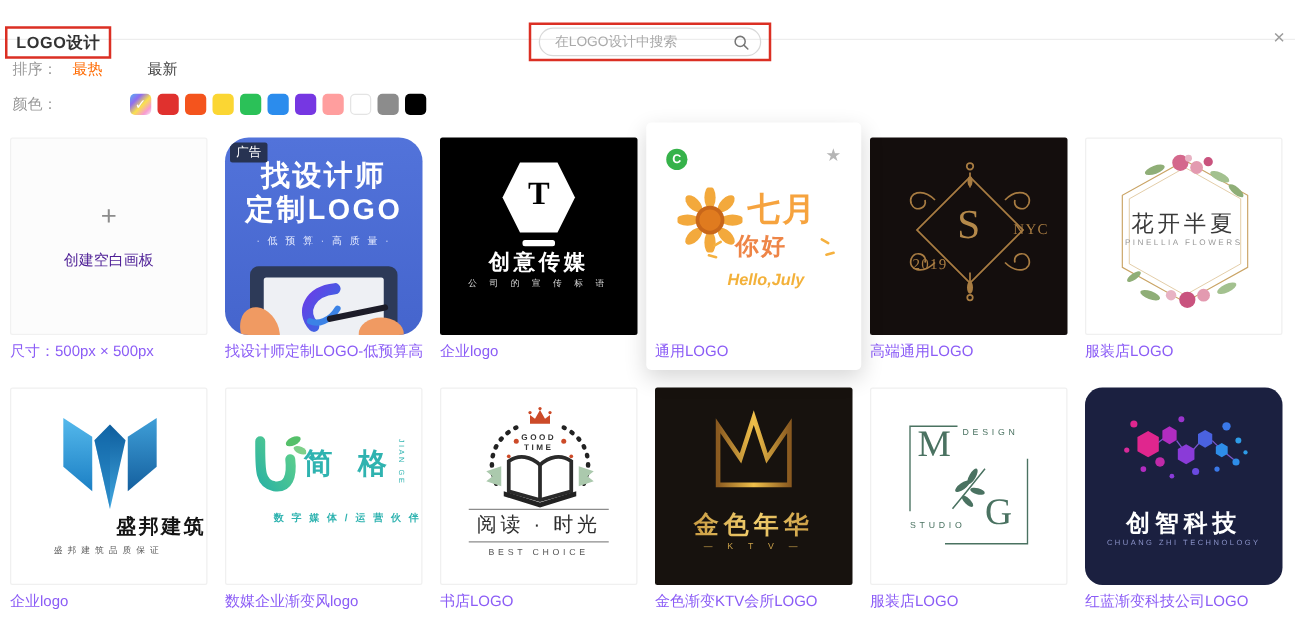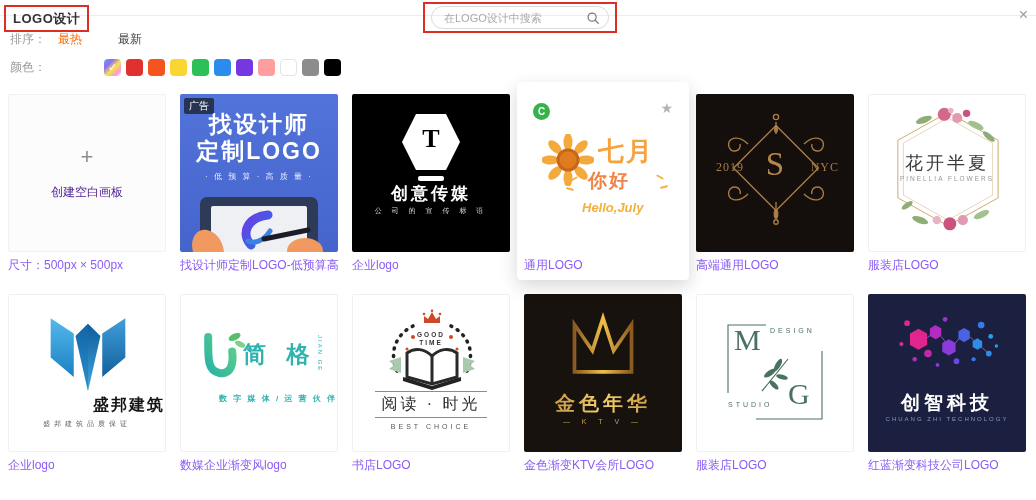--- a/index.html
+++ b/index.html
@@ -1,21 +1,21 @@
 <!DOCTYPE html>
 <html><head>
 <meta charset="utf-8">
 <style>
   * { margin:0; padding:0; box-sizing:border-box; }
   html,body { width:1036px; height:500px; background:#fff; overflow:hidden;
     font-family:"Liberation Sans","DejaVu Sans",sans-serif; }
   body { position:relative; }
 
   
-  .header { position:relative; height:16px; border-bottom:1px solid #ededed; }
+  .header { position:relative; height:16px; border-bottom:1px solid #ededed;margin-top:16px; }
   .title-box { position:absolute; left:4px; top:5px; border:2px solid #db2f23; padding:2px 7px; }
   .page-title { font-size:13px; font-weight:bold; color:#333; letter-spacing:.5px; }
   .search-anno { position:absolute; left:423px; top:2px; width:194px; height:31px;
     border:2px solid #db2f23; display:flex; align-items:center; justify-content:center; }
   .search-pill { width:178px; height:23px; border:1px solid #d9d9d9; border-radius:13px;
     display:flex; align-items:center; padding:0 8px 0 12px; }
   .search-pill input { flex:1; border:none; outline:none; font-size:11px; color:#555; background:transparent; font-family:inherit; }
   .search-pill input::placeholder { color:#a9a9a9; }
   .search-icon { width:14px; height:14px; flex:0 0 14px; }
   .close-x { position:absolute; right:8px; top:7px; font-size:16px; color:#9b9b9b; cursor:pointer; line-height:1; }
@@ -51,21 +51,21 @@
     color:#fff; font-size:10px; font-weight:bold; display:flex; align-items:center; justify-content:center; z-index:3; }
   .star { position:absolute; right:9px; top:6px; font-size:14px; color:#b5b5b5; z-index:3; cursor:pointer; }
 
   
   .art-blank { background:#fcfcfc; border:1px solid #f1f1f1; display:flex; flex-direction:column;
     align-items:center; justify-content:center; }
   .plus { font-size:22px; color:#8c8c8c; font-weight:300; line-height:1; }
   .blank-label { margin-top:16px; font-size:12px; color:#4c1d95; }
 
   
-  .art-ad { background:linear-gradient(180deg,#5273da,#4565cd); }
+  .art-ad { background:linear-gradient(180deg,#5273da,#4565cd);border-radius:19px; }
   .ad-badge { position:absolute; left:4px; top:4px; background:#273352; color:#fff; font-size:10px;
     padding:1px 5px; border-radius:2px; z-index:2; }
   .ad-t1,.ad-t2 { text-align:center; color:#fff; font-weight:bold; font-size:23px; letter-spacing:2px; line-height:27px; }
   .ad-t1 { margin-top:17px; }
   .ad-tag { text-align:center; color:#e8edff; font-size:8px; letter-spacing:2px; margin-top:6px; }
   .ad-scene { position:absolute; left:50%; transform:translateX(-50%); top:99px; }
 
   
   .art-media { background:#000; text-align:center; }
   .media-hex { position:absolute; left:50%; transform:translateX(-50%); top:16px; }
@@ -78,21 +78,21 @@
   .art-july { background:#fff; }
   .jy-w1 { position:absolute; left:74px; top:40px; font-size:26px; font-weight:900; color:#f6a33e; letter-spacing:2px; }
   .jy-w2 { position:absolute; left:64px; top:74px; font-size:19px; font-weight:900; color:#ee8547; letter-spacing:2px; }
   .jy-w3 { position:absolute; left:58px; top:106px; font-size:13px; font-weight:bold; font-style:italic; color:#f3b13a; }
   .jy-dash { position:absolute; width:8px; height:2px; background:#f5b13f; border-radius:1px; }
 
   
   .art-mono { background:#140e0d; }
   .mono-year,.mono-city { position:absolute; top:66px; font-family:"Liberation Serif","DejaVu Serif",serif;
     font-size:12px; color:#a87c42; letter-spacing:1px; }
-  .mono-year { left:20px; } .mono-city { right:15px; }
+  .mono-year { left:34px;margin-top:28px; } .mono-city { right:15px; }
   .mono-letter { position:absolute; left:0; right:0; top:52px; text-align:center;
     font-family:"Liberation Serif","DejaVu Serif",serif; font-size:33px; color:#b5894a; }
 
   
   .flo-name { position:absolute; left:0; right:0; top:56px; text-align:center; font-size:18px;
     color:#3a3a3a; letter-spacing:3px; }
   .flo-sub { position:absolute; left:0; right:0; top:80px; text-align:center; font-size:6.5px;
     color:#979797; letter-spacing:2px; }
 
   
@@ -127,21 +127,21 @@
     color:#c9a04a; letter-spacing:5px; }
 
   
   .mg-wrap { position:absolute; left:29px; top:26px; width:100px; height:104px; color:#4a7261; }
   .mg-m { position:absolute; left:8px; top:2px; font-family:"Liberation Serif","DejaVu Serif",serif; font-size:30px; }
   .mg-design { position:absolute; left:44px; top:6px; font-size:7px; letter-spacing:3px; }
   .mg-g { position:absolute; left:62px; top:56px; font-family:"Liberation Serif","DejaVu Serif",serif; font-size:30px; }
   .mg-studio { position:absolute; left:2px; top:80px; font-size:7px; letter-spacing:3px; }
 
   
-  .art-tech { background:#1b2040; }
+  .art-tech { background:#1b2040;border-radius:14px; }
   .tech-name { position:absolute; left:0; right:0; top:96px; text-align:center; font-size:19px;
     font-weight:bold; color:#fff; letter-spacing:4px; }
   .tech-sub { position:absolute; left:0; right:0; top:122px; text-align:center; font-size:6px;
     color:#8b93c9; letter-spacing:2px; }
 </style>
 </head>
 <body>
 
 <div class="header">
   <div class="title-box">

